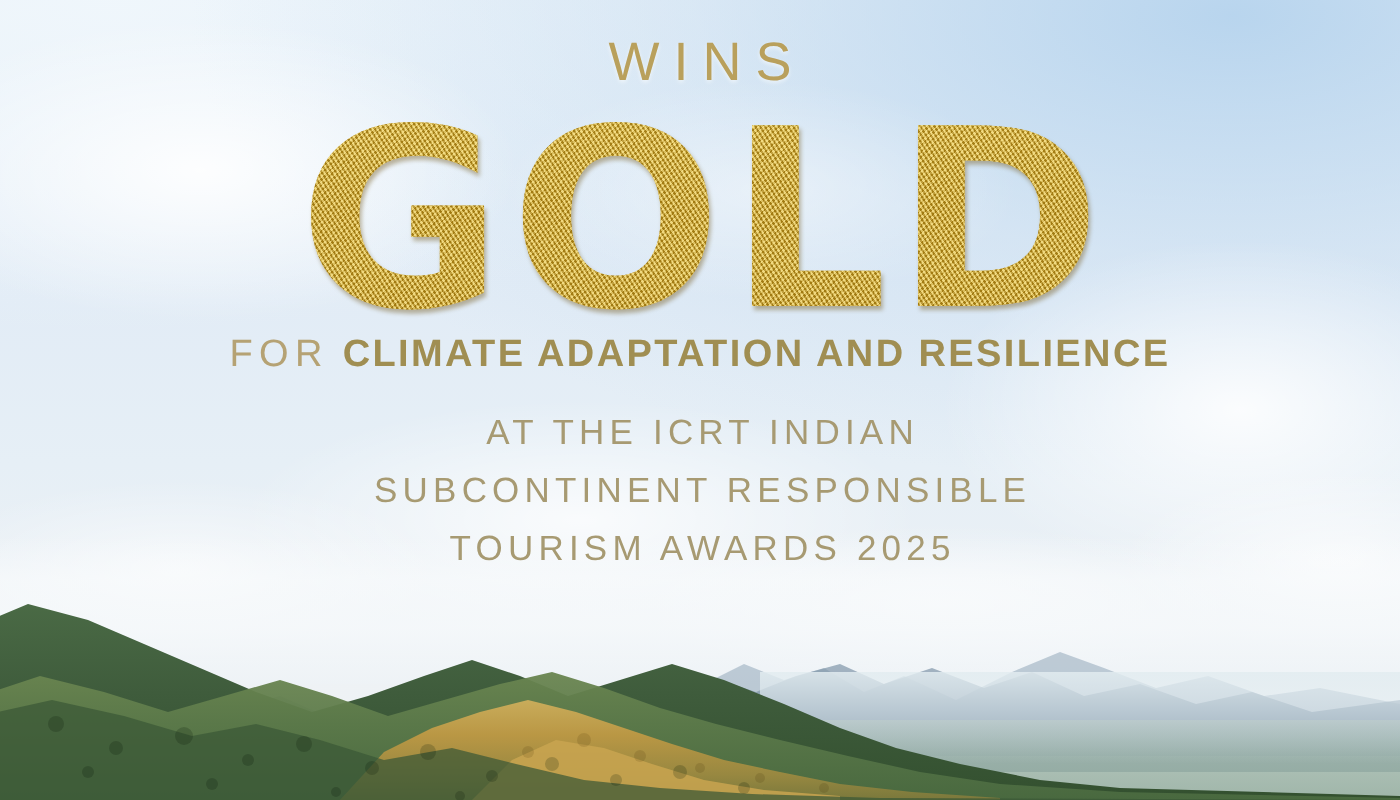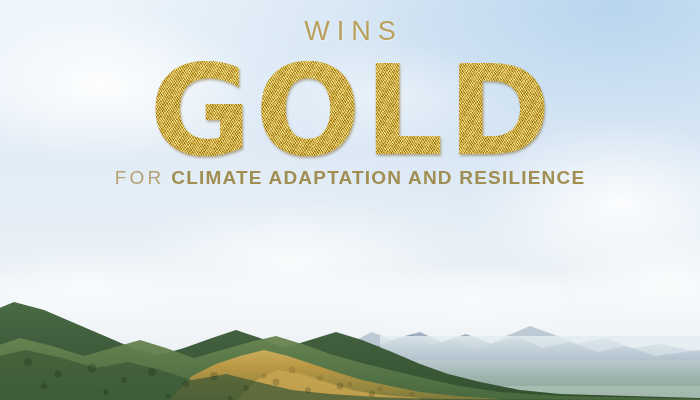--- a/index.html
+++ b/index.html
@@ -309,15 +309,20 @@
 
     <div class="gold-wrap">
       <span class="gold">GOLD</span>
     </div>
 
     <div class="for-line">
       <span class="for-prefix">FOR</span>
       <span class="for-strong">CLIMATE ADAPTATION AND RESILIENCE</span>
     </div>
 
+    <div class="sub">
+      <span class="sub-line">AT THE ICRT INDIAN</span>
+      <span class="sub-line">SUBCONTINENT RESPONSIBLE</span>
+      <span class="sub-line">TOURISM AWARDS 2025</span>
+    </div>
   </div>
 
 </div>
 
 </body></html>

